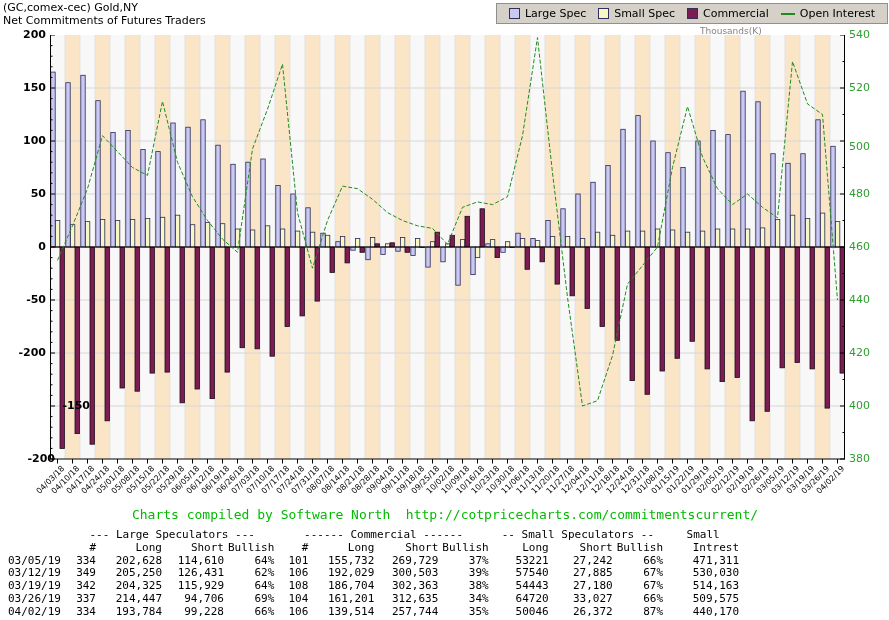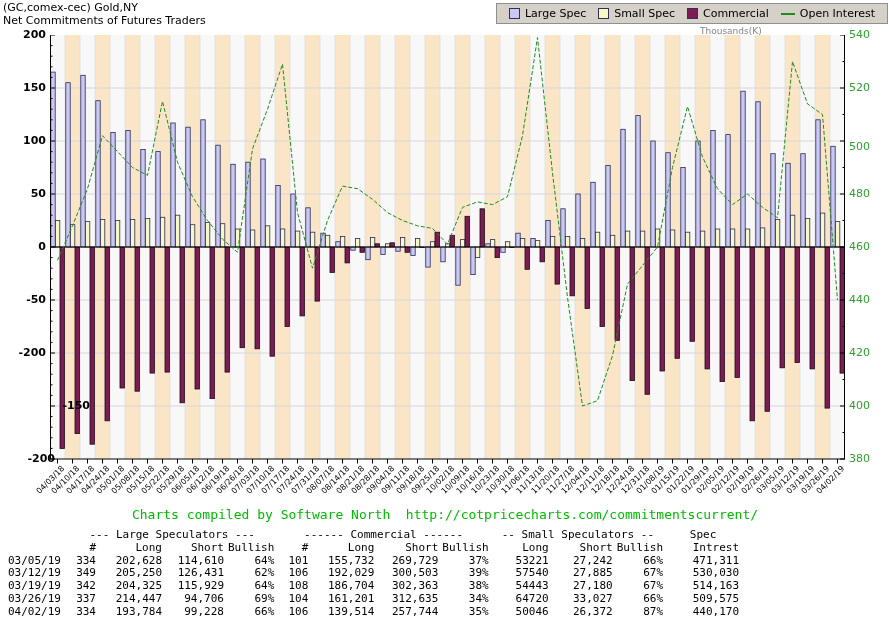--- a/index.html
+++ b/index.html
@@ -487,21 +487,21 @@
         <col style="width: 64px;">
         <col style="width: 46px;">
         <col style="width: 76px;">
       </colgroup>
     <thead>
         <tr>
           <th class="grp" colspan="1"></th>
           <th class="grp" colspan="4">--- Large Speculators ---</th>
           <th class="grp" colspan="4">------ Commercial ------</th>
           <th class="grp" colspan="3">-- Small Speculators --</th>
-          <th class="grp" colspan="1">Spec</th>
+          <th class="grp" colspan="1">Small</th>
         </tr>
         <tr>
           <th class="num"></th>
           <th class="num">#</th>
           <th class="num">Long</th>
           <th class="num">Short</th>
           <th class="num">Bullish</th>
           <th class="num">#</th>
           <th class="num">Long</th>
           <th class="num">Short</th>

